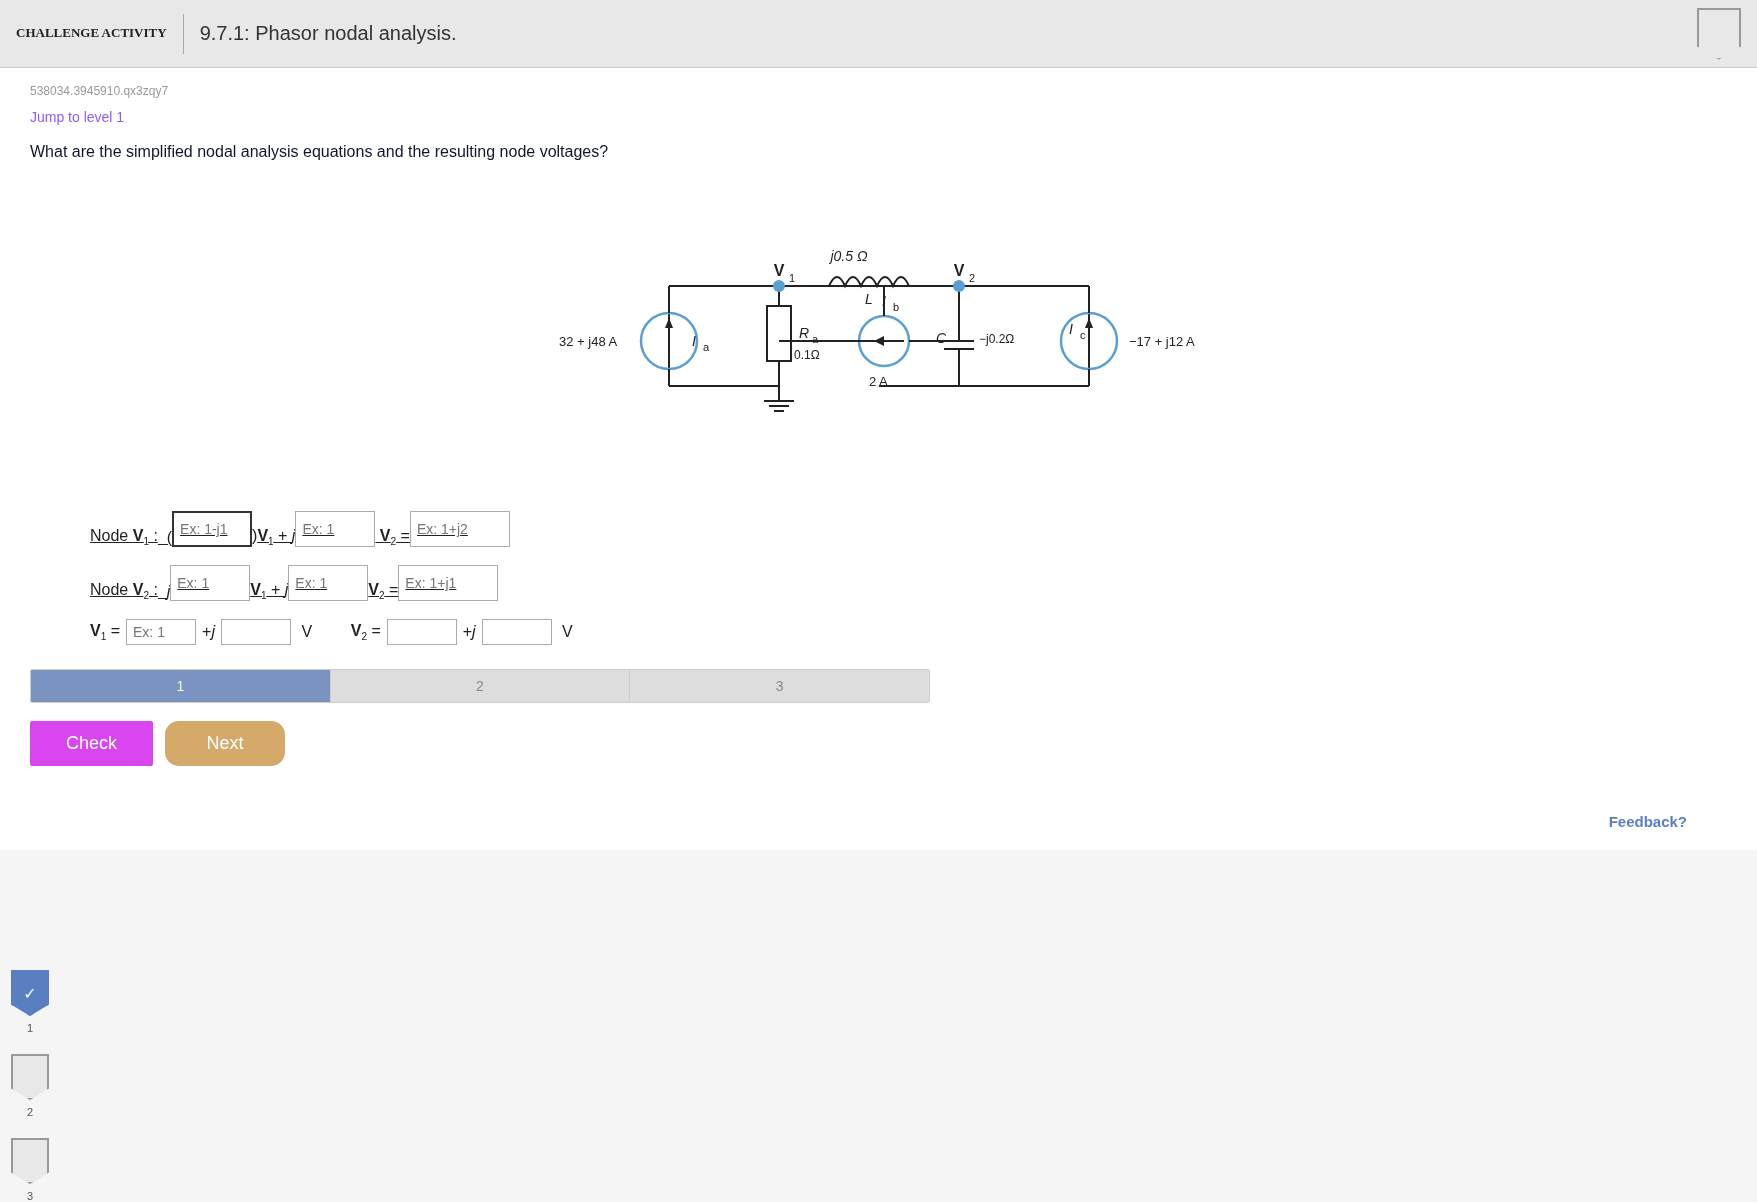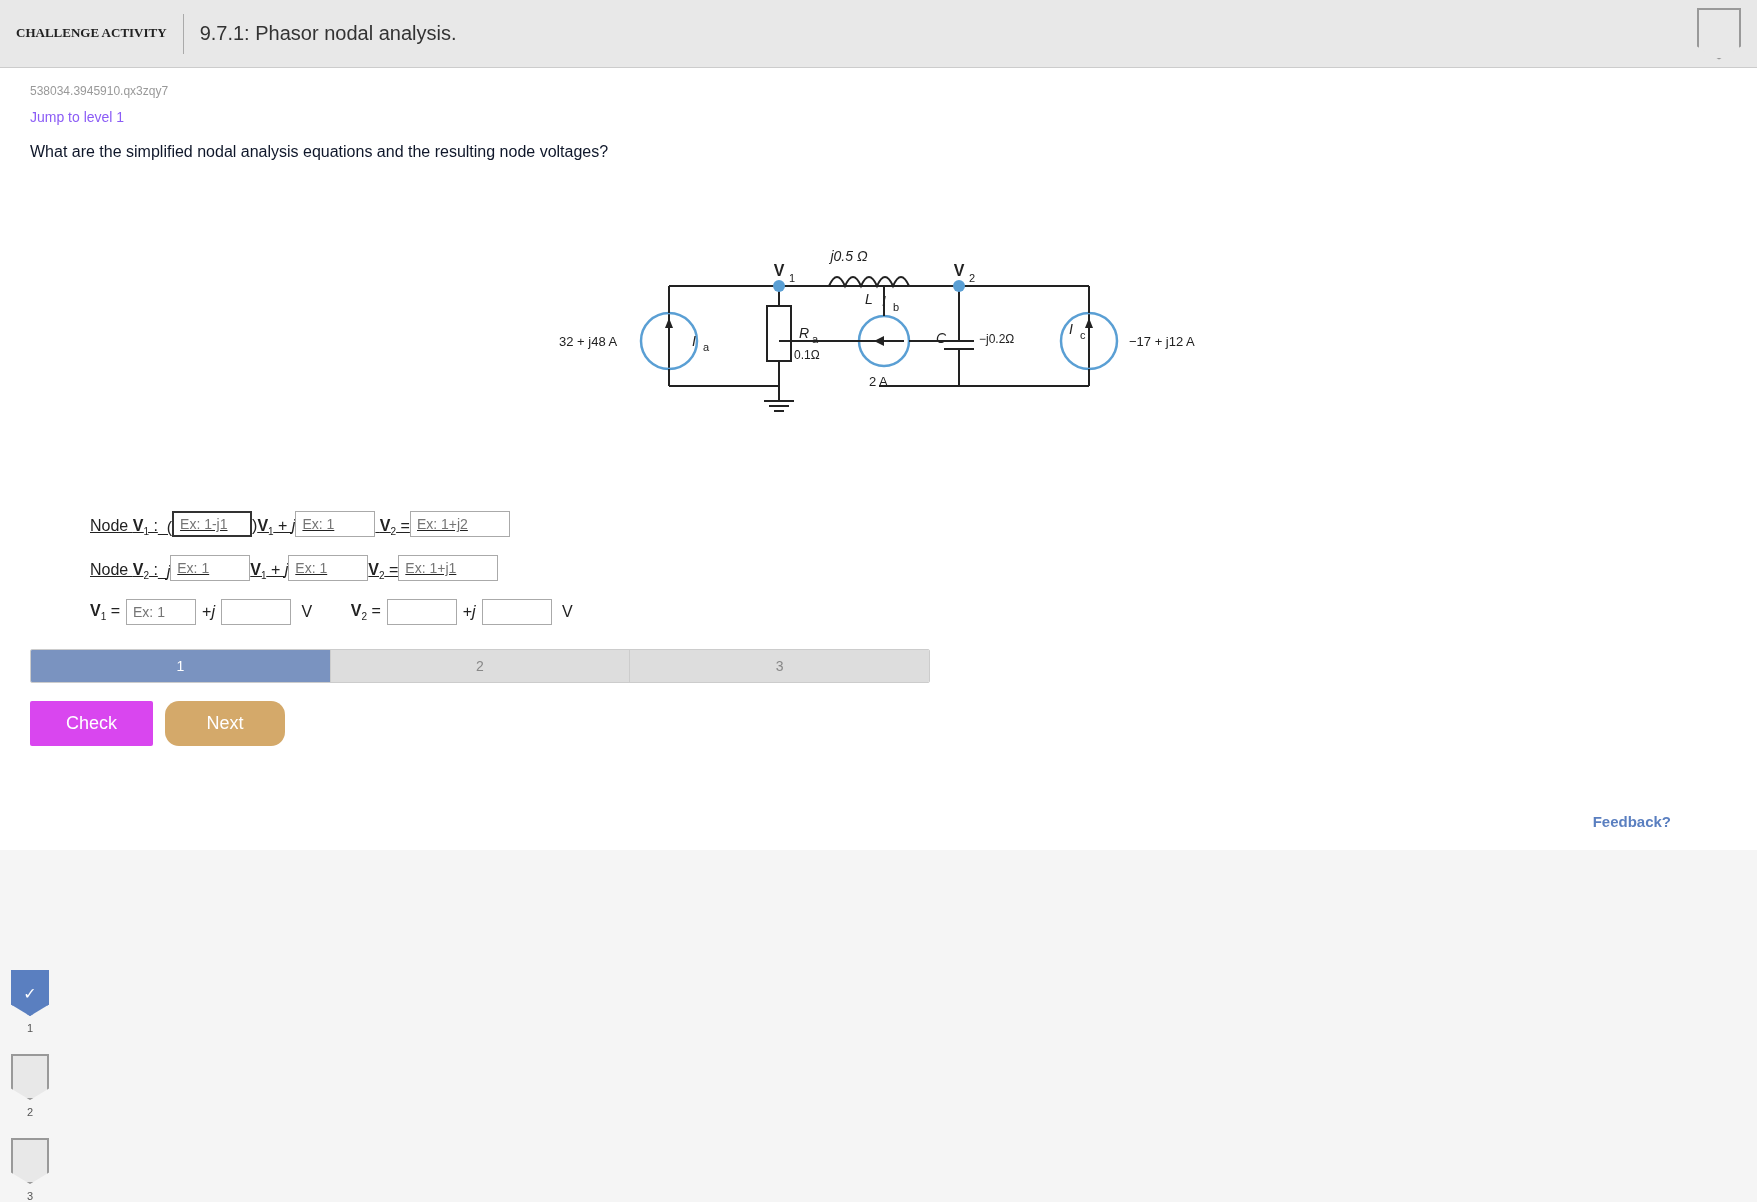--- a/index.html
+++ b/index.html
@@ -137,21 +137,21 @@
       font-size: 16px;
       color: #222;
       text-decoration: underline;
     }
     .eq-input {
       border: 1px solid #aaa;
       padding: 9px 6px;
       font-size: 14px;
       color: #14532d;
       width: 80px;
-      height: 26px;
+      height: 36px;
     }
     .eq-input.wide { width: 100px; }
     .eq-input.focused { border: 2px solid #333; }
 
     
     .voltage-row {
       display: flex;
       align-items: center;
       margin-bottom: 18px;
       font-size: 16px;
@@ -214,21 +214,21 @@
       font-size: 18px;
       cursor: pointer;
       border-radius: 14px;
       min-width: 120px;
     }
 
     
     .feedback-link {
       position: absolute;
       bottom: 20px;
-      right: 86px;
+      right: 70px;
       color: #5a7fc0;
       font-weight: bold;
       font-size: 15px;
       cursor: pointer;
     }
     sub { font-size: 10px; vertical-align: sub; }
   </style>
 </head>
 <body>
 

